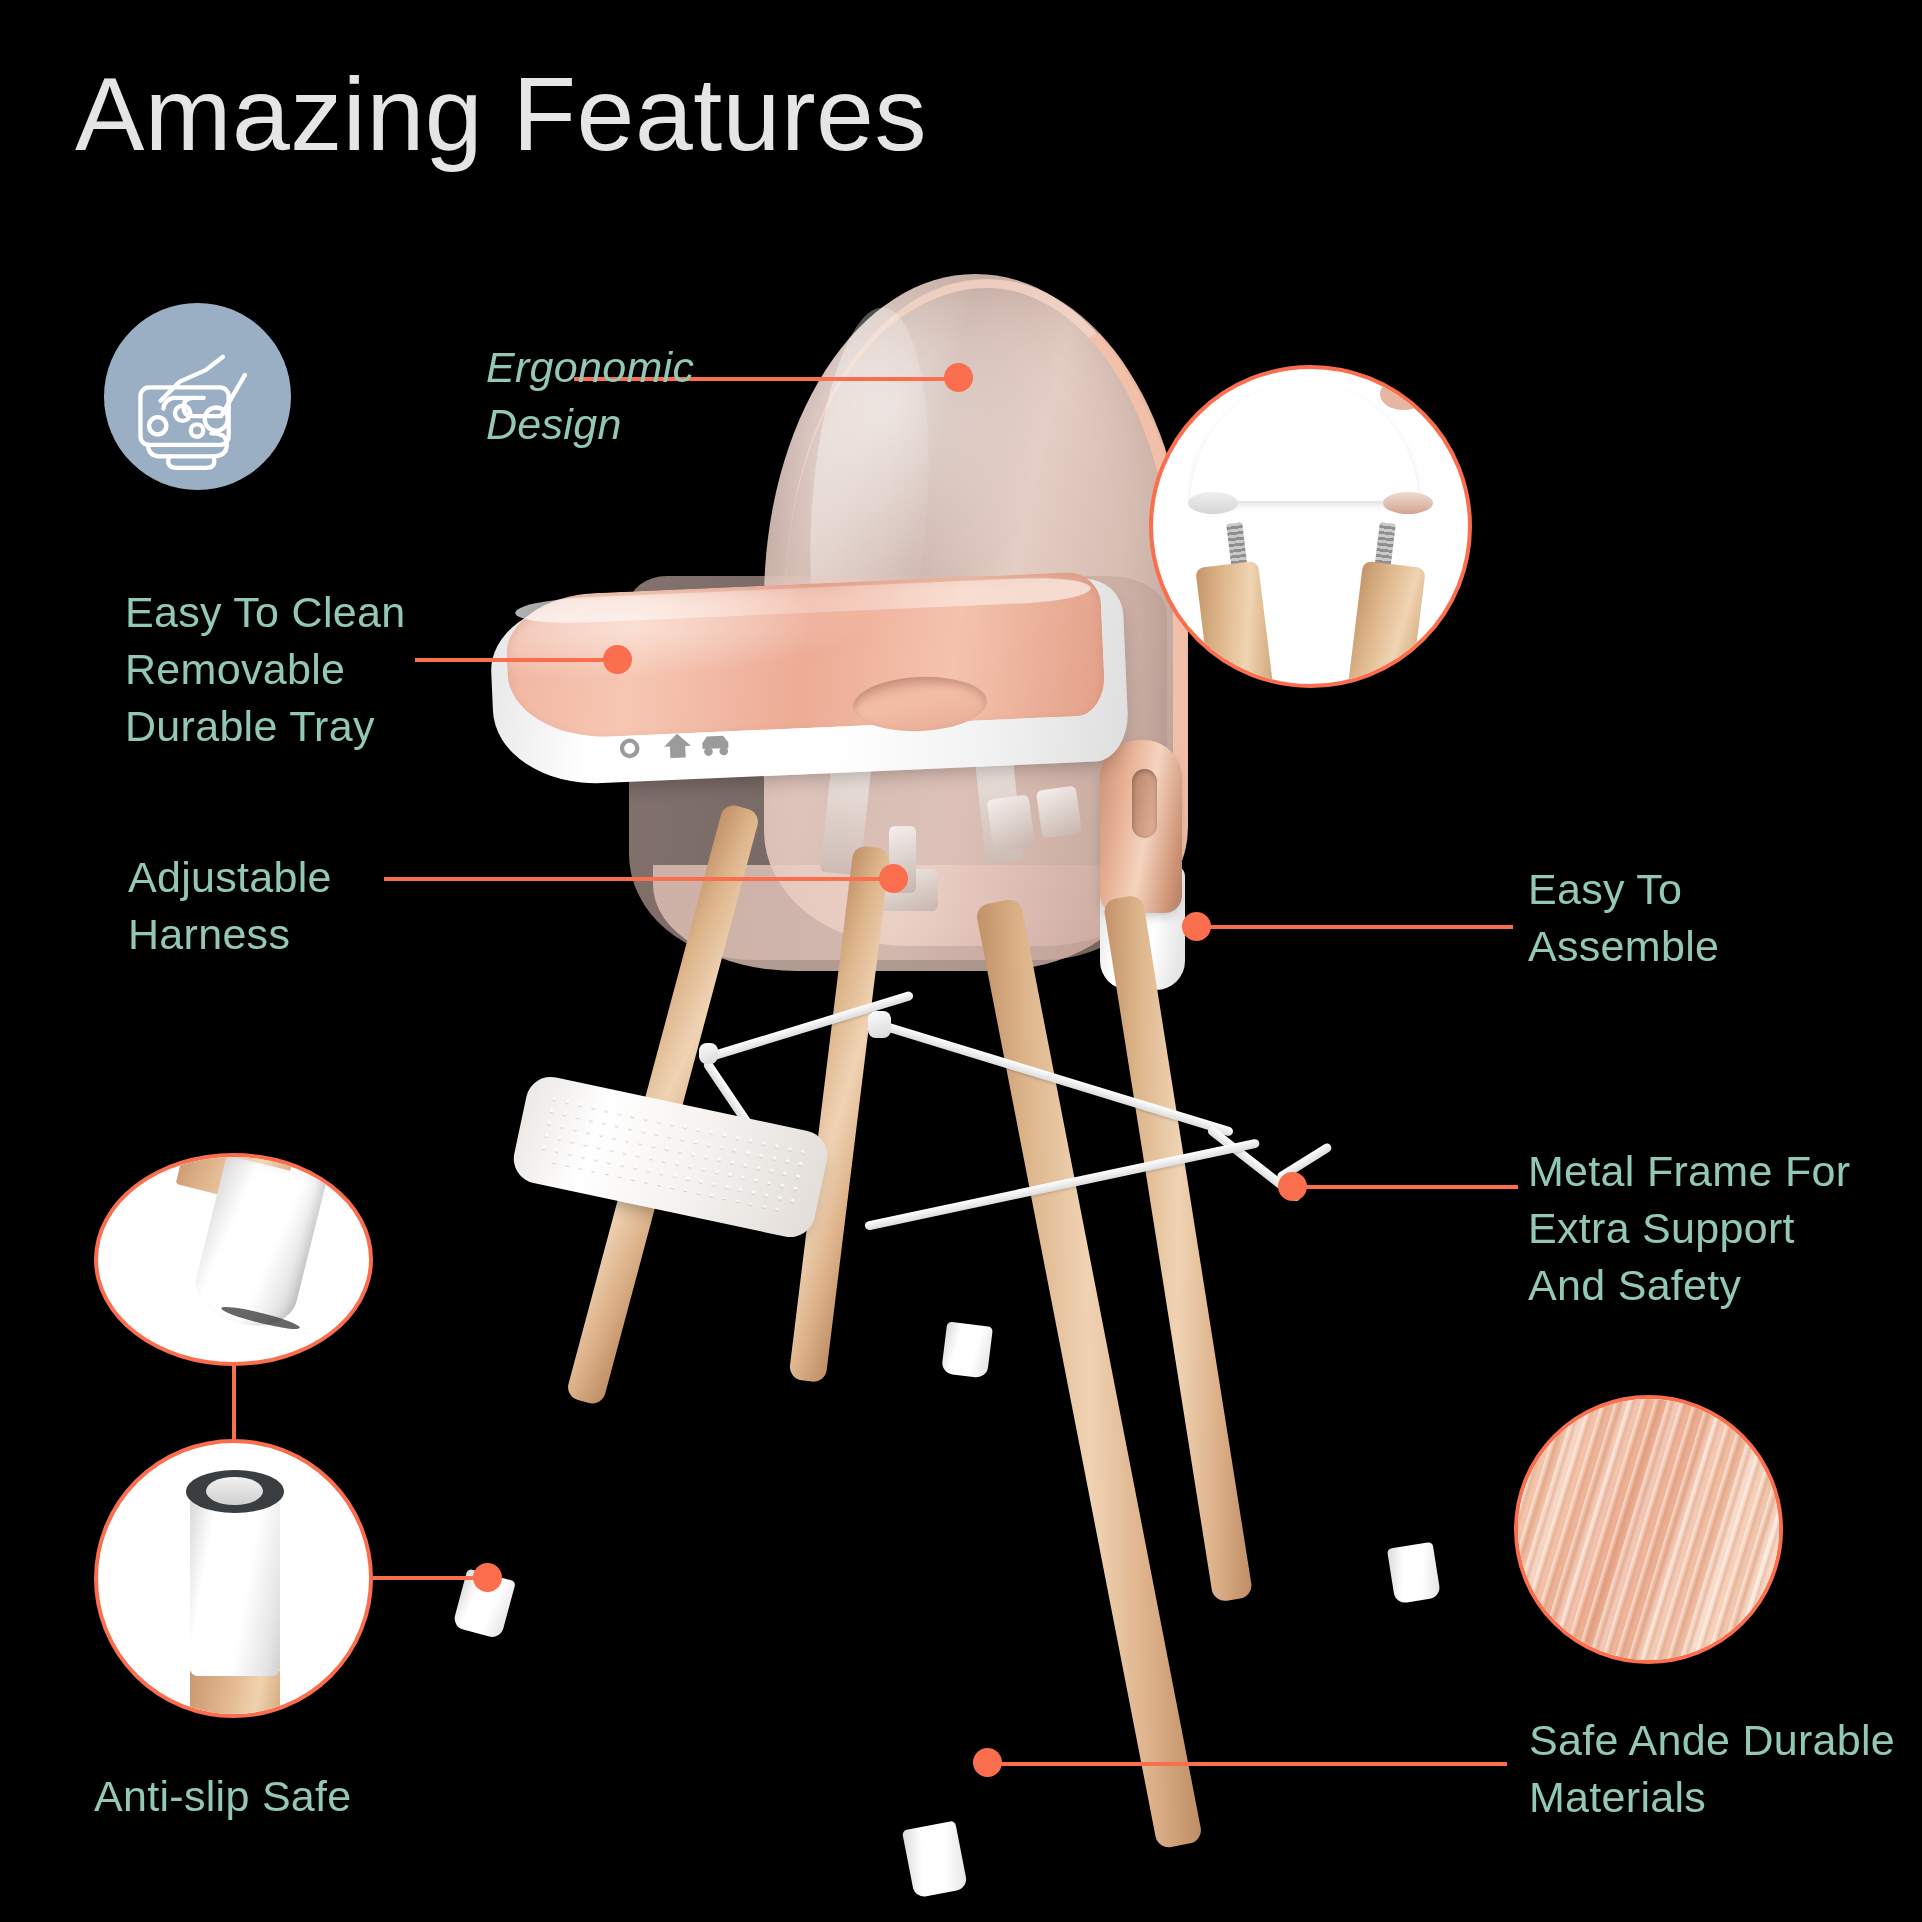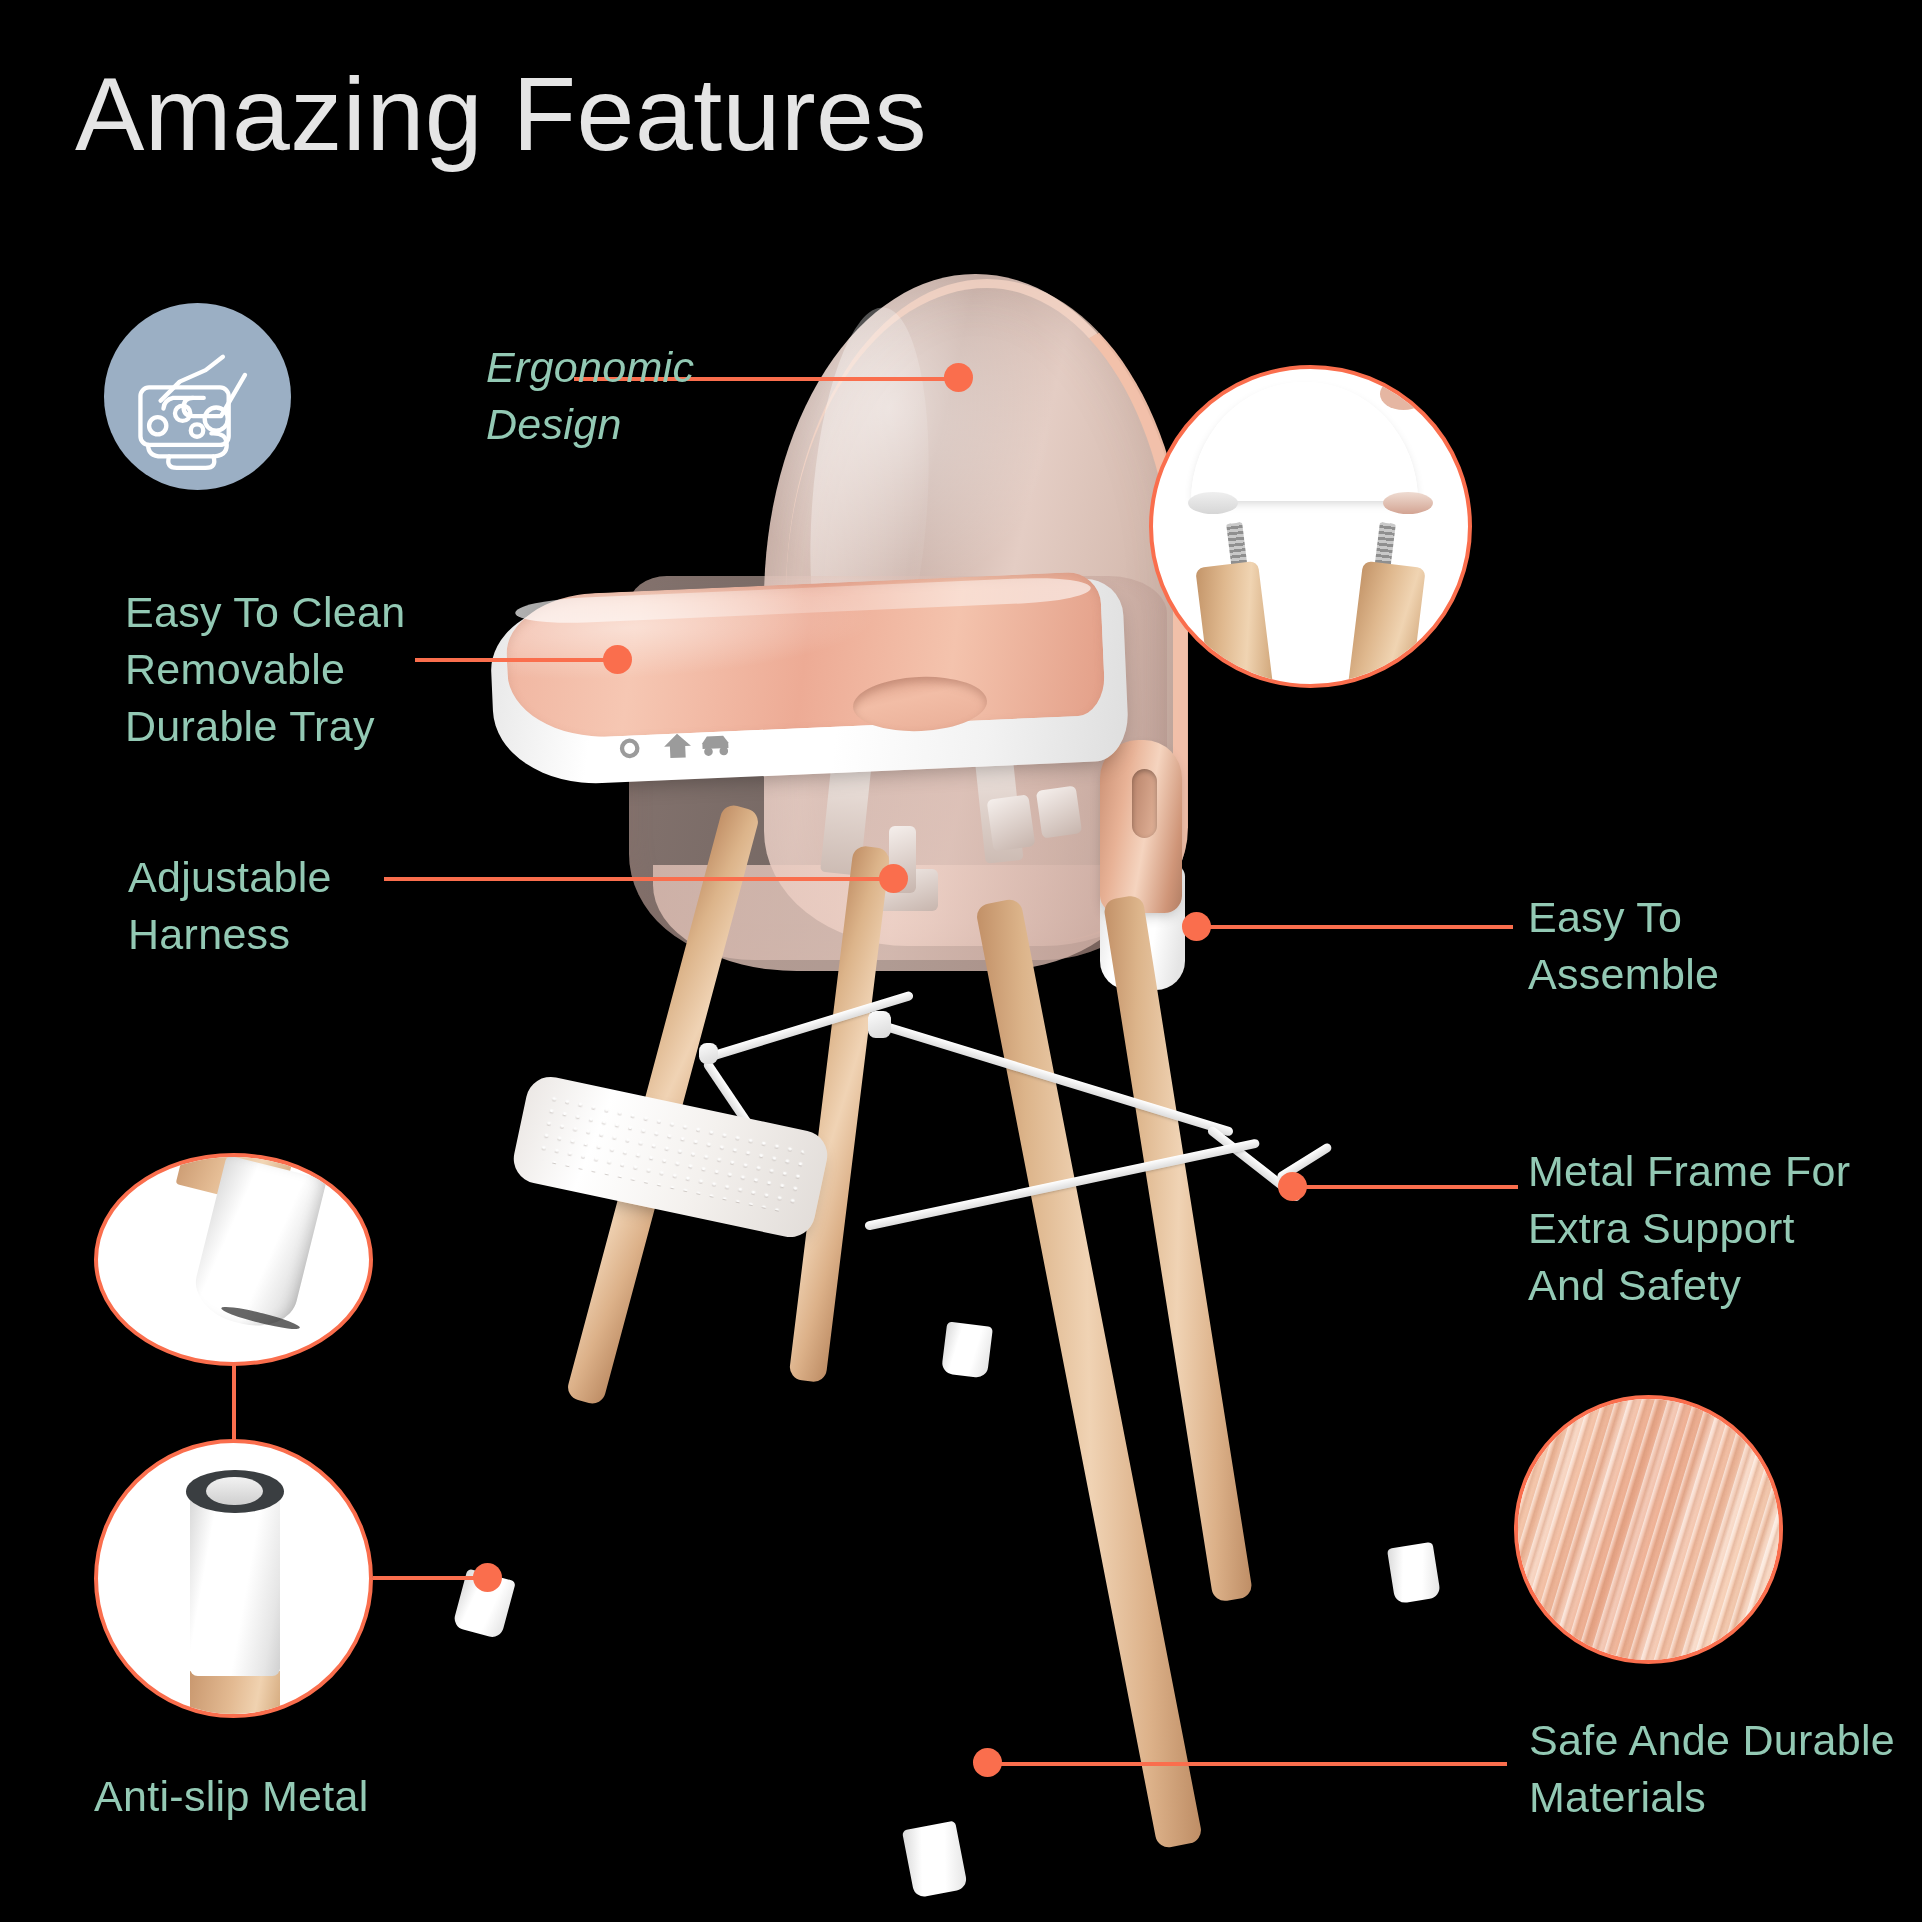--- a/index.html
+++ b/index.html
@@ -443,23 +443,23 @@
 <div class="feat-label" style="left:486px;top:339px;font-style:italic;">Ergonomic
 Design</div>
 
 <div class="feat-label" style="left:125px;top:584px;">Easy To Clean
 Removable
 Durable Tray</div>
 
 <div class="feat-label" style="left:128px;top:849px;">Adjustable
 Harness</div>
 
-<div class="feat-label" style="left:94px;top:1768px;">Anti-slip Metal</div>
-
-<div class="feat-label" style="left:1528px;top:889px;">Easy To
+<div class="feat-label" style="left:94px;top:1768px;">Anti-slip Safe</div>
+
+<div class="feat-label" style="left:1528px;top:861px;">Easy To
 Assemble</div>
 
 <div class="feat-label" style="left:1528px;top:1143px;">Metal Frame For
 Extra Support
 And Safety</div>
 
 <div class="feat-label" style="left:1529px;top:1712px;">Safe Ande Durable
 Materials</div>
 
 

